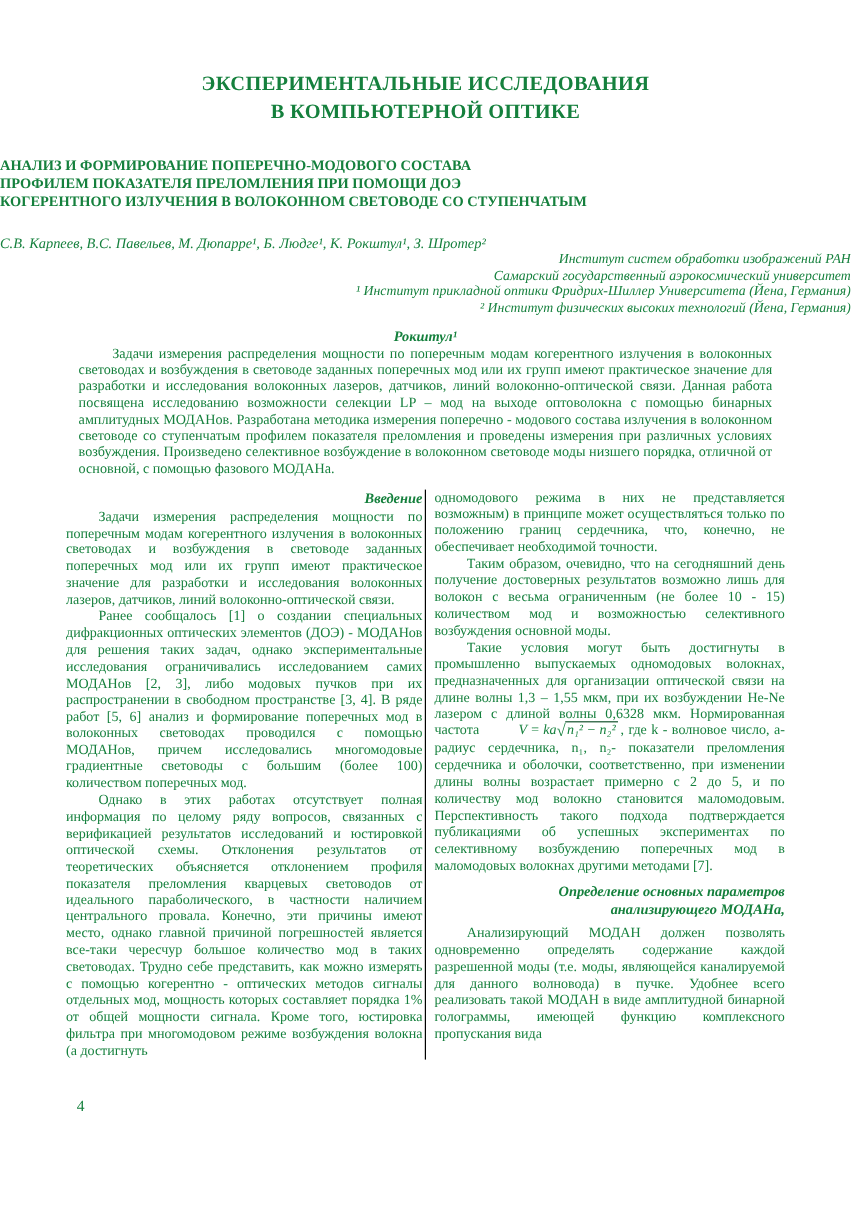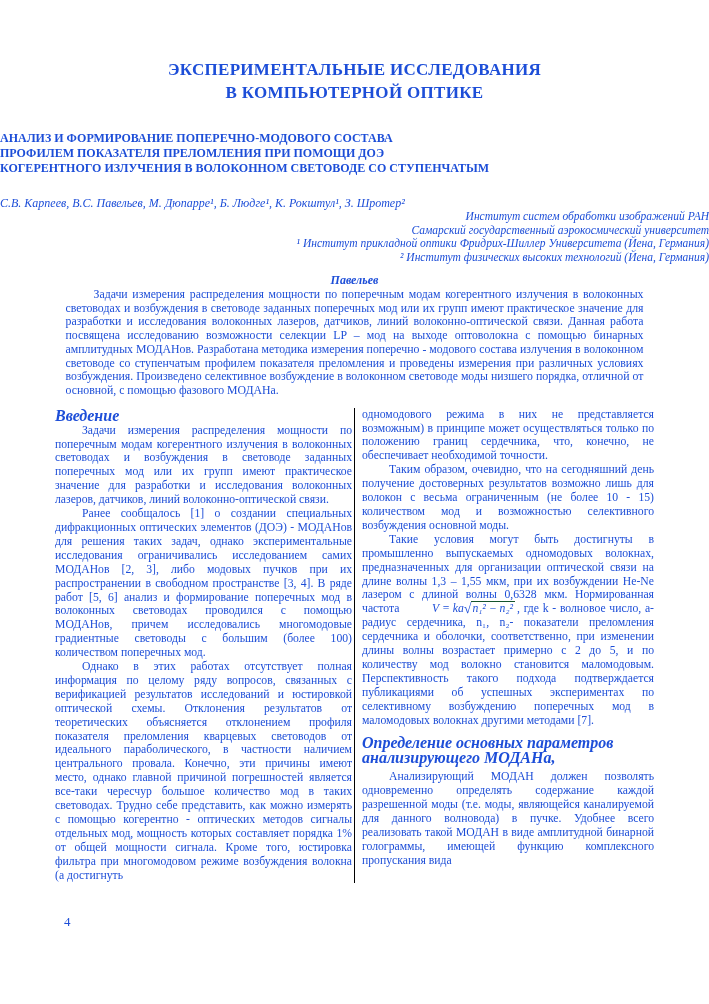--- a/index.html
+++ b/index.html
@@ -1,21 +1,21 @@
 <!DOCTYPE html>
 <html lang="ru"><head>
 <meta charset="utf-8">
 <style>
   html,body { margin:0; padding:0; background:#ffffff; }
   .page {
     position:relative;
     width:709px; height:1004px;
     margin:0 auto;
     background:#ffffff;
-    color:#1d4ed8;
+    color:#15803d;
     font-family:"Liberation Serif", serif;
     overflow:hidden;
     box-sizing:border-box;
     border-radius:23px;
   }
   .journal-title {
     padding-top:58px;
     text-align:center;
     font-size:17px;
     line-height:23px;
@@ -73,24 +73,24 @@
     margin-right:7px;
   }
   .col p {
     margin:0;
     text-align:justify;
     text-indent:27px;
   }
   .col p.no-indent { text-indent:0; }
   .section-heading {
     margin:0 0 1px 0;
-    text-align:left;
+    text-align:right;
     font-weight:bold;
     font-style:italic;
-    font-size:16px;
+    font-size:12px;
     line-height:15px;
   }
   .section-heading.mid { margin:8px 0 5px 0; }
   .formula {
     font-style:italic;
     white-space:nowrap;
     display:inline-block;
     padding:0 2px;
   }
   .sqrt-sign { font-style:normal; font-size:14px; vertical-align:-1px; }
@@ -124,21 +124,21 @@
 
   <div class="authors">С.В. Карпеев, В.С. Павельев, М. Дюпарре¹, Б. Людге¹, К. Рокштул¹, З. Шротер²</div>
 
   <div class="affiliations">
     <div>Институт систем обработки изображений РАН</div>
     <div>Самарский государственный аэрокосмический университет</div>
     <div>¹ Институт прикладной оптики Фридрих-Шиллер Университета (Йена, Германия)</div>
     <div>² Институт физических высоких технологий (Йена, Германия)</div>
   </div>
 
-  <div class="abstract-heading">Павельев</div>
+  <div class="abstract-heading">Рокштул¹</div>
   <p class="abstract">Задачи измерения распределения мощности по поперечным модам когерентного излучения в волоконных световодах и возбуждения в световоде заданных поперечных мод или их групп имеют практическое значение для разработки и исследования волоконных лазеров, датчиков, линий волоконно-оптической связи. Данная работа посвящена исследованию возможности селекции LP – мод на выходе оптоволокна с помощью бинарных амплитудных МОДАНов. Разработана методика измерения поперечно - модового состава излучения в волоконном световоде со ступенчатым профилем показателя преломления и проведены измерения при различных условиях возбуждения. Произведено селективное возбуждение в волоконном световоде моды низшего порядка, отличной от основной, с помощью фазового МОДАНа.</p>
 
   <div class="columns">
 
     <div class="col col-left">
       <h3 class="section-heading">Введение</h3>
       <p>Задачи измерения распределения мощности по поперечным модам когерентного излучения в волоконных световодах и возбуждения в световоде заданных поперечных мод или их групп имеют практическое значение для разработки и исследования волоконных лазеров, датчиков, линий волоконно-оптической связи.</p>
       <p>Ранее сообщалось [1] о создании специальных дифракционных оптических элементов (ДОЭ) - МОДАНов для решения таких задач, однако экспериментальные исследования ограничивались исследованием самих МОДАНов [2, 3], либо модовых пучков при их распространении в свободном пространстве [3, 4]. В ряде работ [5, 6] анализ и формирование поперечных мод в волоконных световодах проводился с помощью МОДАНов, причем исследовались многомодовые градиентные световоды с большим (более 100) количеством поперечных мод.</p>
       <p>Однако в этих работах отсутствует полная информация по целому ряду вопросов, связанных с верификацией результатов исследований и юстировкой оптической схемы. Отклонения результатов от теоретических объясняется отклонением профиля показателя преломления кварцевых световодов от идеального параболического, в частности наличием центрального провала. Конечно, эти причины имеют место, однако главной причиной погрешностей является все-таки чересчур большое количество мод в таких световодах. Трудно себе представить, как можно измерять с помощью когерентно - оптических методов сигналы отдельных мод, мощность которых составляет порядка 1% от общей мощности сигнала. Кроме того, юстировка фильтра при многомодовом режиме возбуждения волокна (а достигнуть</p>
     </div>

